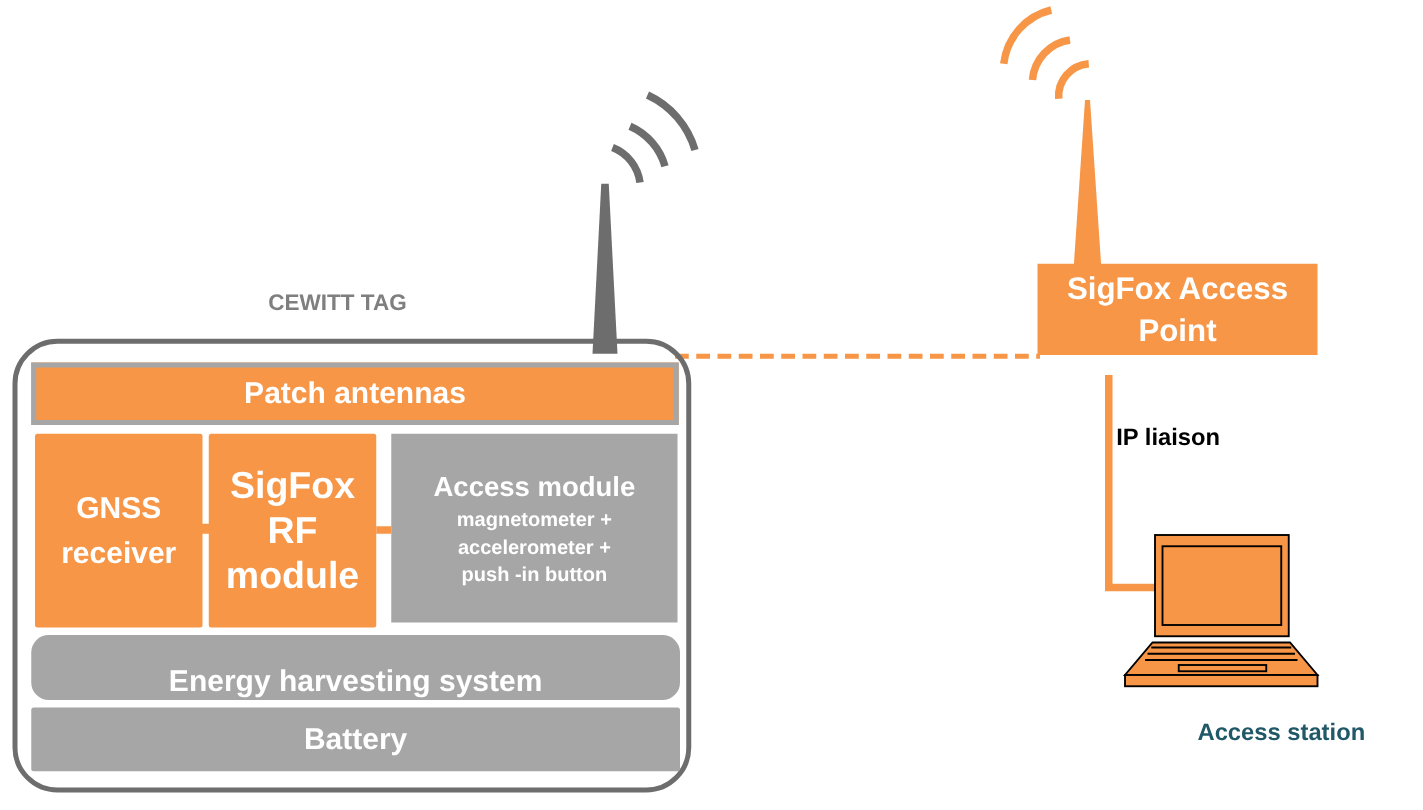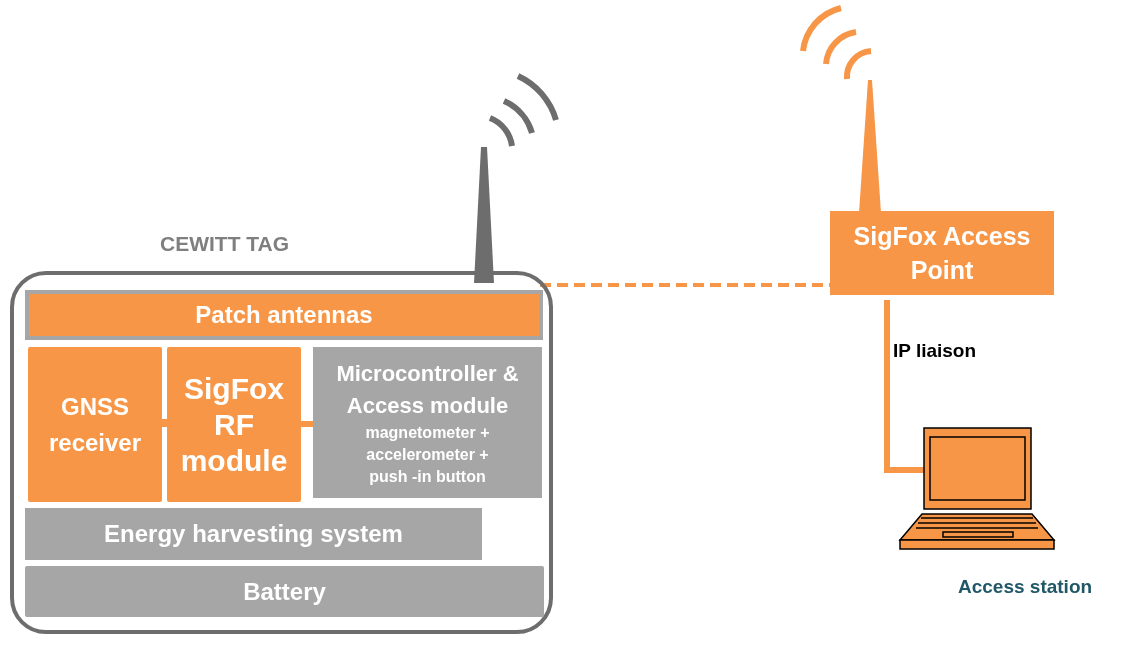--- a/index.html
+++ b/index.html
@@ -4,33 +4,33 @@
 <style>
   html, body { margin: 0; padding: 0; background: #ffffff; }
   body { width: 1138px; height: 648px; position: relative; overflow: hidden;
          font-family: "Liberation Sans", "DejaVu Sans", sans-serif; }
   .abs { position: absolute; }
   svg.layer { position: absolute; left: 0; top: 0; }
   .txt-white { color: #ffffff; font-weight: bold; text-align: center; }
   .box { position: absolute; display: flex; flex-direction: column; align-items: center; justify-content: center; box-sizing: border-box; }
   .orange { background: #f79646; }
   .gray { background: #a6a6a6; }
-  #tag-title { left: 160px; top: 232px; width: 220px; text-align: left; font-size: 21px; font-weight: bold; color: #7f7f7f; }
+  #tag-title { left: 160px; top: 232px; width: 220px; text-align: center; font-size: 18px; font-weight: bold; color: #7f7f7f; }
   #tag-frame { left: 10px; top: 271px; width: 543px; height: 363px; border: 4px solid #6d6d6d; border-radius: 36px; box-sizing: border-box; background: transparent; }
   #patch { left: 25px; top: 290px; width: 518px; height: 50px; border: 4px solid #a6a6a6; font-size: 24px; }
   #gnss { left: 28px; top: 347px; width: 134px; height: 155px; font-size: 24px; line-height: 36px; border-radius: 2px; }
   #sigfox-rf { left: 167px; top: 347px; width: 134px; height: 155px; font-size: 30px; line-height: 36px; border-radius: 2px; }
   #mcu { left: 313px; top: 347px; width: 229px; height: 151px; }
   #mcu .title { font-size: 22px; line-height: 32px; }
   #mcu .sub { font-size: 16px; line-height: 22px; }
-  #energy { left: 25px; top: 508px; width: 457px; height: 52px; font-size: 24px; border-radius: 0; }
+  #energy { left: 25px; top: 508px; width: 519px; height: 52px; font-size: 24px; border-radius: 14px; justify-content: flex-end; }
   #battery { left: 25px; top: 566px; width: 519px; height: 51px; font-size: 24px; border-radius: 2px; }
   #rf-link { left: 301px; top: 421px; width: 12px; height: 6px; background: #f79646; }
   #gnss-link { left: 160px; top: 419px; width: 9px; height: 8px; background: #f79646; }
-  #ap-box { left: 830px; top: 211px; width: 224px; height: 84px; font-size: 25px; line-height: 34px; }
+  #ap-box { left: 830px; top: 211px; width: 224px; height: 73px; font-size: 25px; line-height: 34px; }
   #ip-label { left: 893px; top: 340px; font-size: 19px; font-weight: bold; color: #000000; }
   #cs-label { left: 958px; top: 576px; font-size: 19px; font-weight: bold; color: #215868; }
 </style>
 </head>
 <body>
 
 <svg class="layer" width="1138" height="648" viewBox="0 0 1138 648">
 
   <g fill="none" stroke="#6d6d6d" stroke-width="6" stroke-linecap="butt">
     <path d="M 490 118 A 35 35 0 0 1 512 146"></path>
@@ -79,21 +79,20 @@
 <div id="gnss-link" class="abs"></div>
 
 <div id="sigfox-rf" class="box orange txt-white">
   <span>SigFox</span>
   <span>RF</span>
   <span>module</span>
 </div>
 <div id="rf-link" class="abs"></div>
 
 <div id="mcu" class="box gray txt-white">
-  <span class="title">Microcontroller &amp;</span>
   <span class="title">Access module</span>
   <span class="sub">magnetometer +</span>
   <span class="sub">accelerometer +</span>
   <span class="sub">push -in button</span>
 </div>
 
 <div id="energy" class="box gray txt-white">
   <span>Energy harvesting system</span>
 </div>
 

